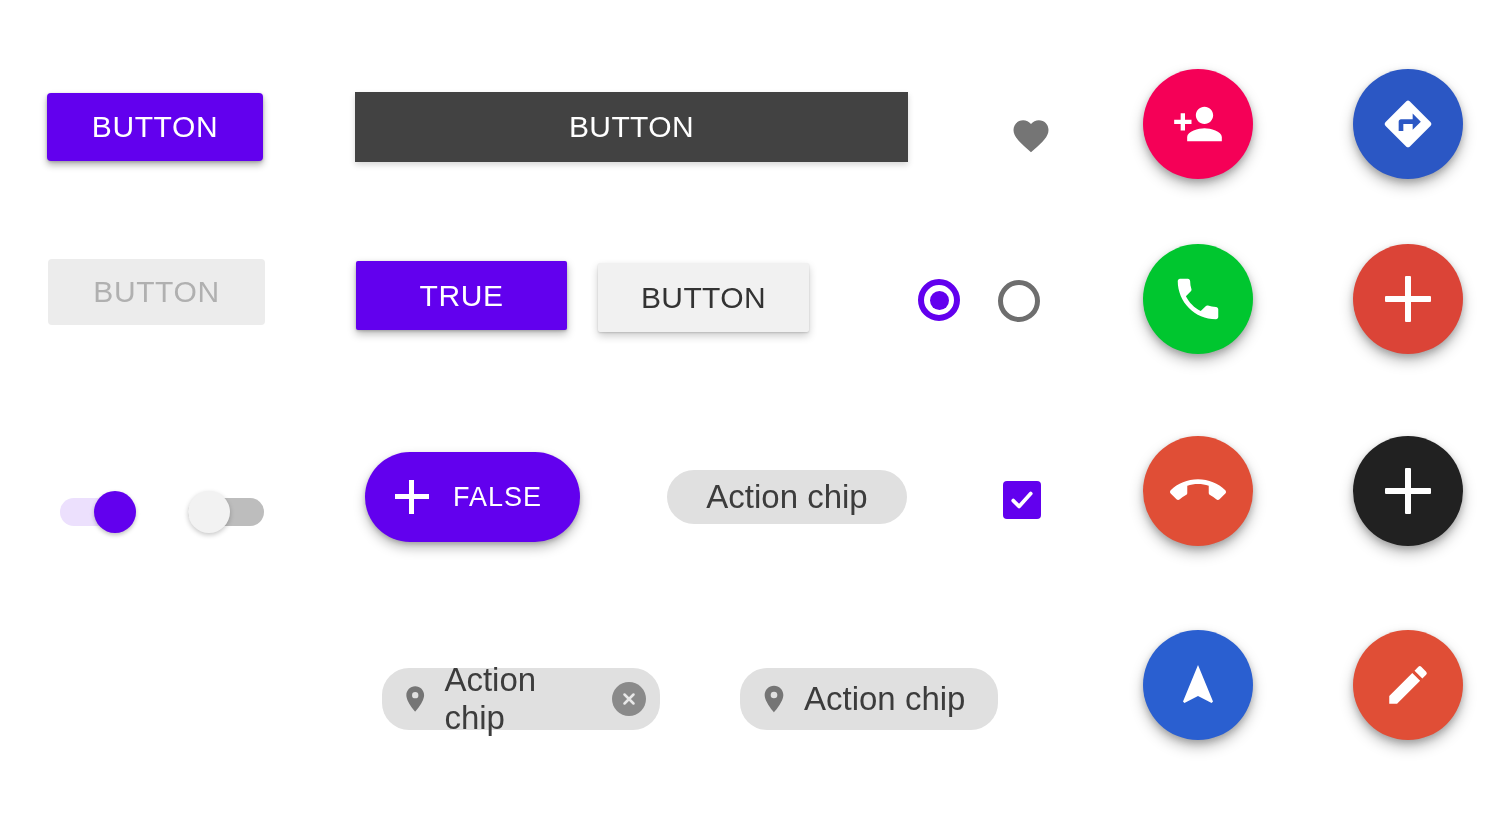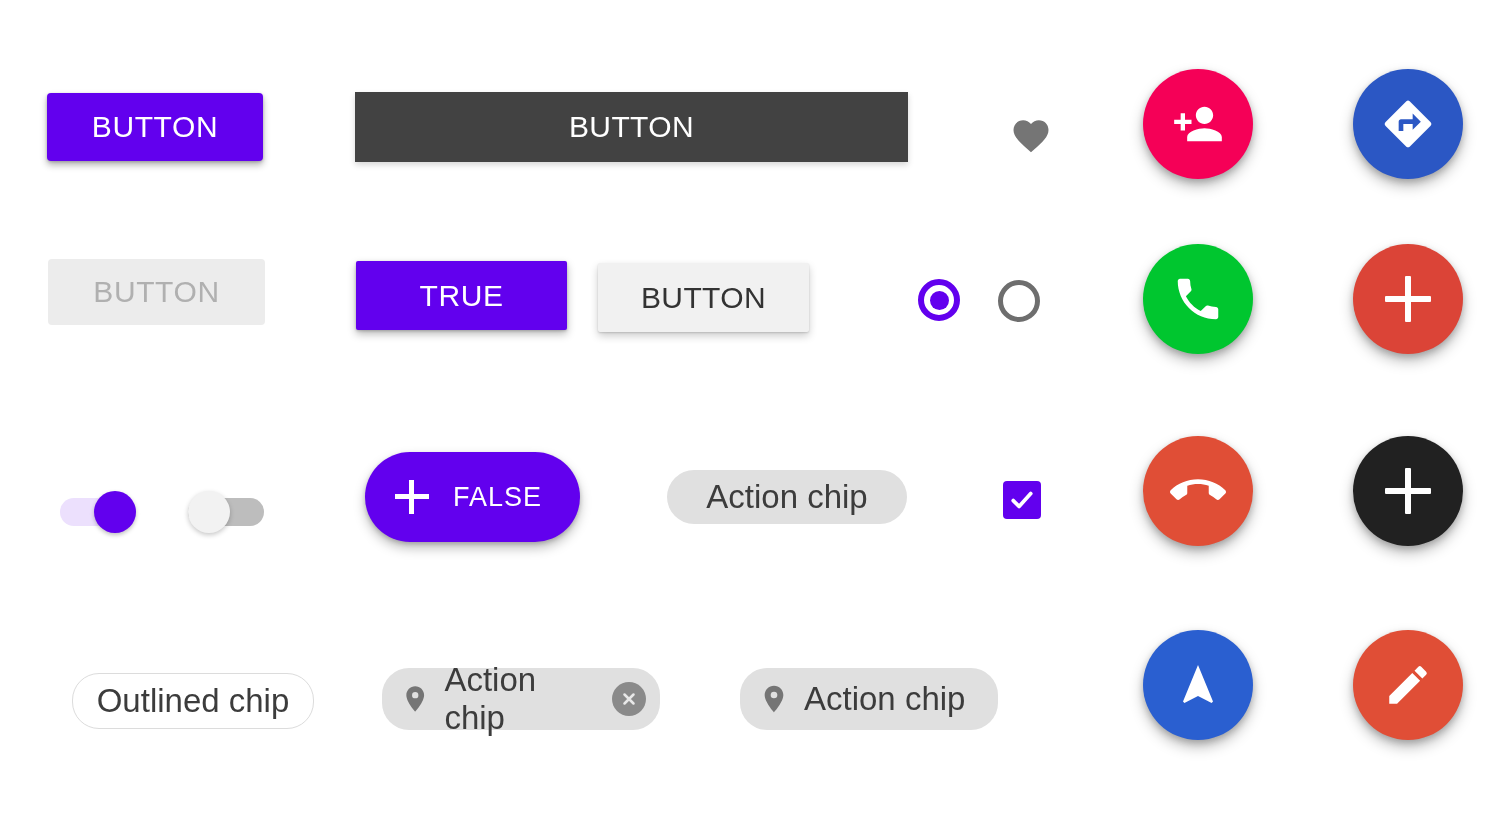--- a/index.html
+++ b/index.html
@@ -331,23 +331,20 @@
   <button class="abs fab fab-c1 fab-r3" style="background:#e04e36;">
     <svg width="56" height="56" viewBox="0 0 24 24">
       <path fill="#ffffff" d="M12 9c-1.6 0-3.15.25-4.6.72v3.1c0 .39-.23.74-.56.9-.98.49-1.87 1.12-2.66 1.85-.18.18-.43.28-.7.28-.28 0-.53-.11-.71-.29L.29 13.08a.956.956 0 01-.29-.7c0-.28.11-.53.29-.71C3.34 8.78 7.46 7 12 7s8.66 1.78 11.71 4.67c.18.18.29.43.29.71 0 .28-.11.53-.29.71l-2.48 2.48c-.18.18-.43.29-.71.29-.27 0-.52-.11-.7-.28a11.27 11.27 0 00-2.67-1.85.996.996 0 01-.55-.9v-3.1C15.15 9.25 13.6 9 12 9z"></path>
     </svg>
   </button>
 
   <button class="abs fab fab-c2 fab-r3" style="background:#212121;">
     <span class="plus-glyph"></span>
   </button>
 
-  <div class="abs chip chip-outlined">
-    <span>Outlined chip</span>
-  </div>
 
   <div class="abs chip chip-loc chip-loc-close">
     <svg width="32" height="32" viewBox="0 0 24 24">
       <path fill="#757575" d="M12 2C8.13 2 5 5.13 5 9c0 5.25 7 13 7 13s7-7.75 7-13c0-3.87-3.13-7-7-7zm0 9.5a2.5 2.5 0 010-5 2.5 2.5 0 010 5z"></path>
     </svg>
     <span>Action chip</span>
     <span class="chip-close-btn">
       <svg width="18" height="18" viewBox="0 0 24 24">
         <path fill="none" stroke="#e8e8e8" stroke-width="3.4" stroke-linecap="round" d="M6 6l12 12M18 6L6 18"></path>
       </svg>

